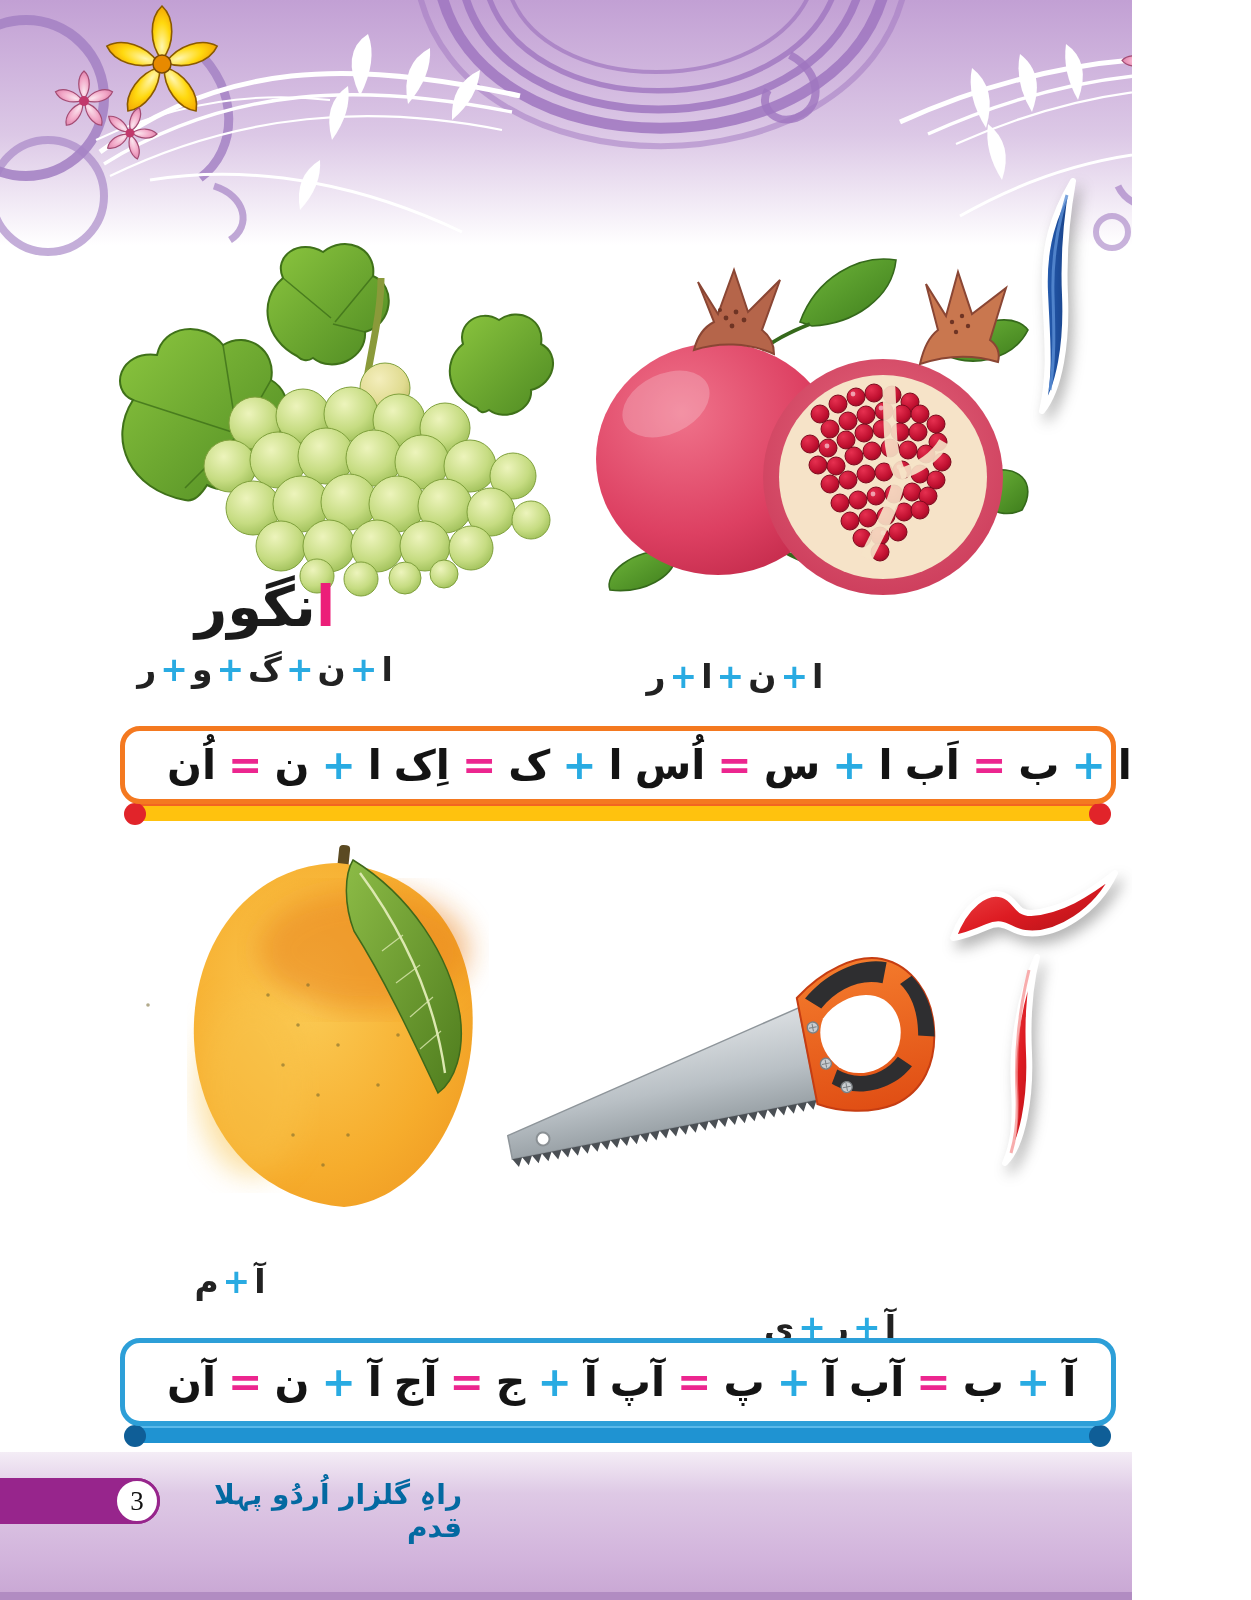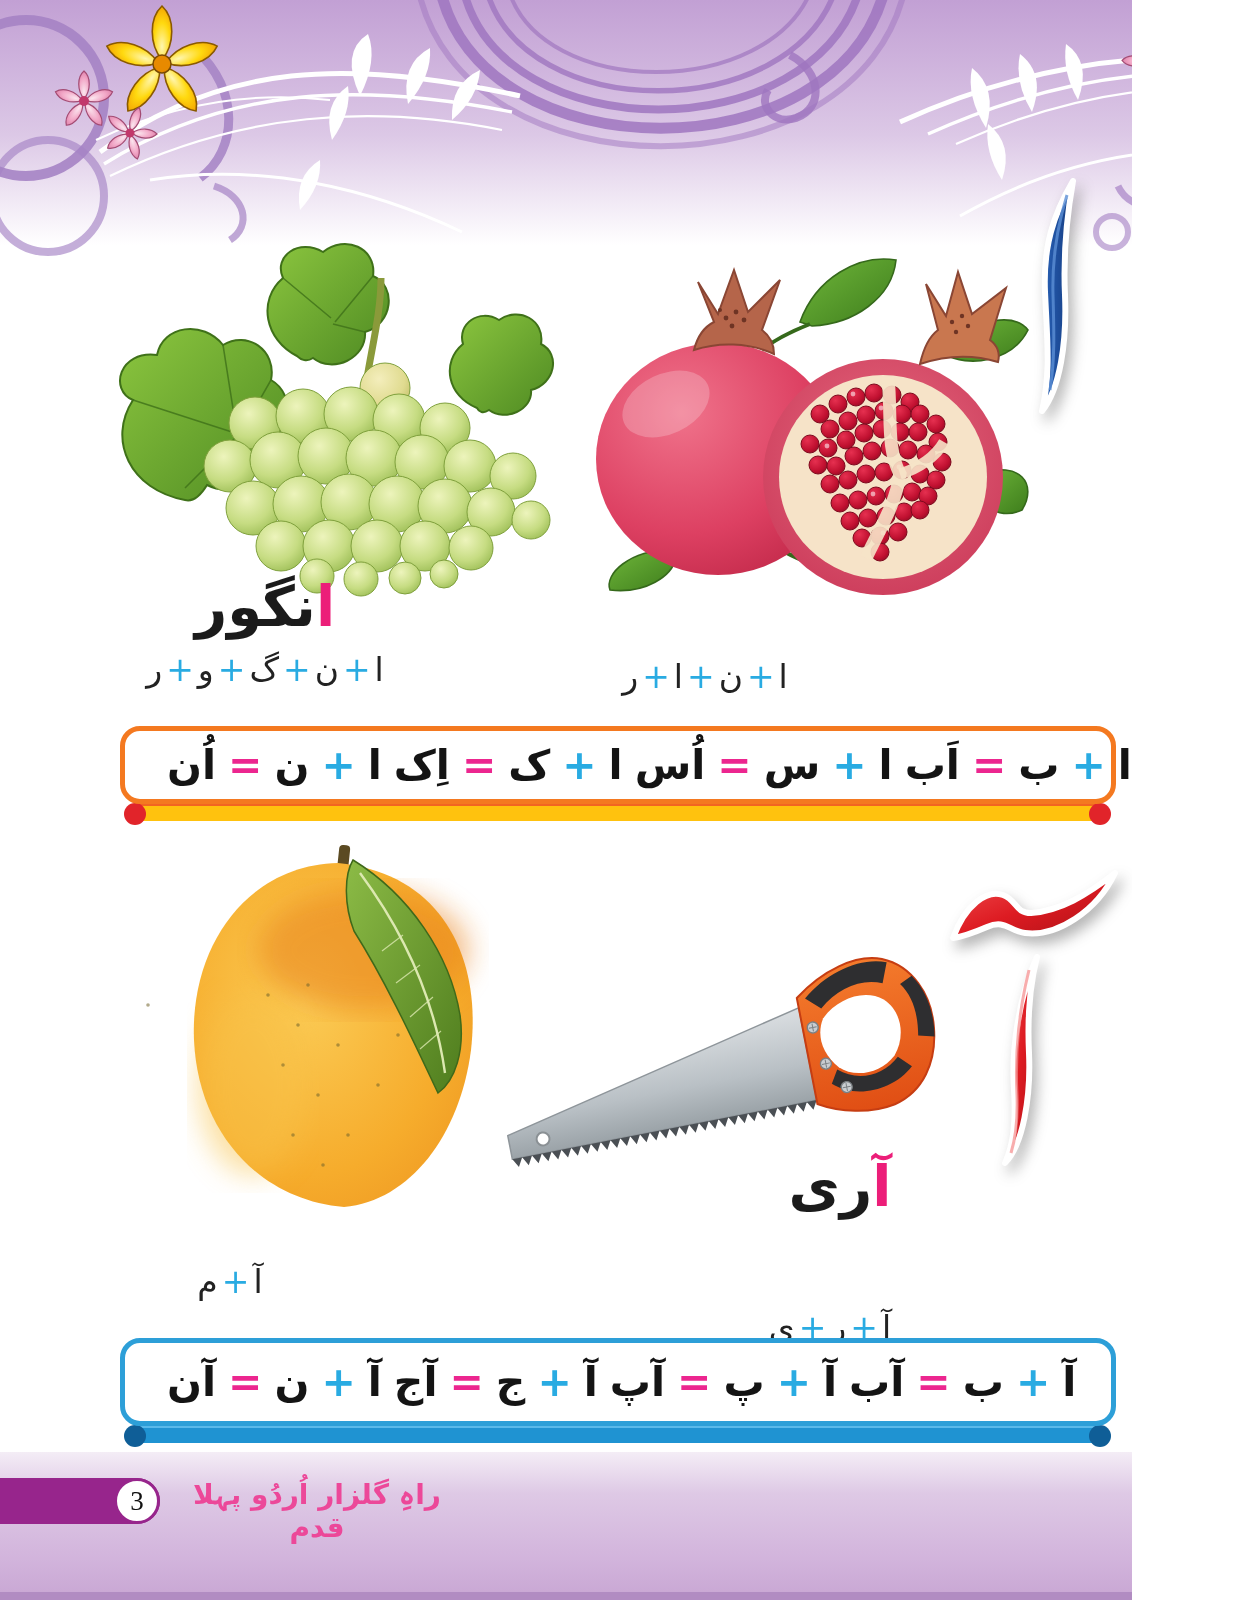--- a/index.html
+++ b/index.html
@@ -4,21 +4,21 @@
 <style>
   html,body{margin:0;padding:0;background:#ffffff;}
   .page{position:relative;width:1132px;height:1600px;background:#ffffff;overflow:hidden;
         font-family:"DejaVu Sans",sans-serif;}
   .abs{position:absolute;}
 
   
   .word-label{position:absolute;direction:rtl;text-align:center;font-weight:700;
               font-size:56px;color:#1b1b1b;line-height:1.05;}
   .word-label .init{color:#EC1E79;}
-  .breakdown{position:absolute;direction:rtl;text-align:center;font-weight:400;
+  .breakdown{position:absolute;direction:rtl;text-align:center;font-weight:700;
              font-size:33px;color:#222;}
   .breakdown .plus{color:#29ABE2;margin:0 4px;}
 
   
   .eq-box{position:absolute;box-sizing:border-box;background:#fff;border-radius:20px;
           display:flex;align-items:center;z-index:2;}
   .box1{left:120px;top:726px;width:996px;height:78px;border:5px solid #F47920;}
   .box2{left:120px;top:1338px;width:996px;height:88px;border:5px solid #2D9FD8;}
   .eq-row{display:flex;direction:rtl;justify-content:space-between;width:100%;padding:0 36px;}
   .equation{display:flex;direction:rtl;align-items:center;font-size:41px;font-weight:700;color:#141414;}
@@ -39,22 +39,22 @@
 
   
   .footer-bg{position:absolute;left:0;top:1452px;width:1251px;height:148px;
      background:linear-gradient(180deg,#F4EDF6 0%,#DEC9E5 28%,#D2B4DC 72%,#C8A6D3 100%);}
   .footer-line{position:absolute;left:0;top:1592px;width:1251px;height:8px;background:#B18CC2;}
   .page-bar{position:absolute;left:0;top:1478px;width:160px;height:46px;background:#97258C;
      border-radius:0 24px 24px 0;}
   .page-circle{position:absolute;left:114px;top:1478px;width:46px;height:46px;box-sizing:border-box;
      background:#fff;border:3px solid #97258C;border-radius:50%;display:flex;align-items:center;
      justify-content:center;font-family:"Liberation Serif",serif;font-size:27px;color:#111;}
-  .book-title{position:absolute;left:172px;top:1478px;width:290px;direction:rtl;text-align:center;
-     font-size:28px;font-weight:700;color:#ec4899;}
+  .book-title{position:absolute;left:172px;top:1478px;width:290px;direction:rtl;text-align:right;
+     font-size:28px;font-weight:700;color:#0369a1;}
 
   .shadowed{filter:drop-shadow(5px 8px 7px rgba(90,90,90,0.45));}
   svg{overflow:visible;}
 </style>
 </head>
 <body>
 
 <div class="page">
 
   <svg class="abs" style="left:0;top:0;" width="1251" height="245" viewBox="0 0 1251 245">
@@ -388,21 +388,21 @@
       </g>
   </svg>
 
   <div class="word-label" style="left:160px;top:578px;width:210px;">
     <span class="init">ا</span><span>نگور</span>
   </div>
   <div class="breakdown" style="left:115px;top:650px;width:300px;">
     <span>ا</span><span class="plus">+</span><span>ن</span><span class="plus">+</span><span>گ</span><span class="plus">+</span><span>و</span><span class="plus">+</span><span>ر</span>
   </div>
 
-  <div class="breakdown" style="left:605px;top:657px;width:200px;">
+  <div class="breakdown" style="left:635px;top:657px;width:200px;">
     <span>ا</span><span class="plus">+</span><span>ن</span><span class="plus">+</span><span>ا</span><span class="plus">+</span><span>ر</span>
   </div>
 
   <div class="eq-box box1">
     <div class="eq-row">
       <div class="equation">
         <span>ا</span>
         <span class="plus">+</span>
         <span>ب</span>
         <span class="eqs">=</span>
@@ -524,23 +524,20 @@
       <g stroke="#7B8084" stroke-width="1">
         <path d="M336,102 h8 M340,98 v8 M342,140 h8 M346,136 v8 M358,167 h8 M362,163 v8"></path>
       </g>
     </g>
   </svg>
 
   <div class="breakdown" style="left:160px;top:1262px;width:140px;">
     <span>آ</span><span class="plus">+</span><span>م</span>
   </div>
 
-  <div class="word-label" style="left:765px;top:1158px;width:150px;">
-    <span class="init">آ</span><span>ری</span>
-  </div>
   <div class="breakdown" style="left:740px;top:1308px;width:180px;">
     <span>آ</span><span class="plus">+</span><span>ر</span><span class="plus">+</span><span>ی</span>
   </div>
 
   <div class="eq-box box2">
     <div class="eq-row">
       <div class="equation">
         <span>آ</span>
         <span class="plus">+</span>
         <span>ب</span>

